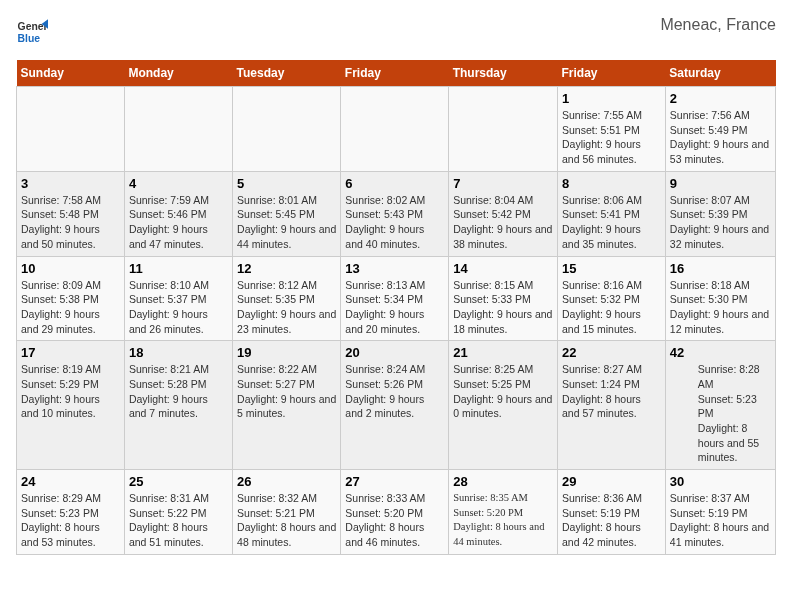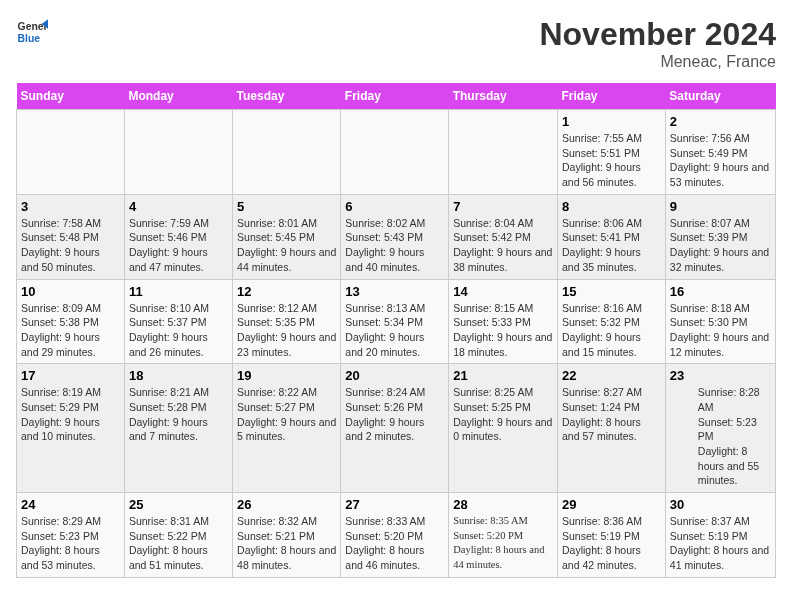--- a/index.html
+++ b/index.html
@@ -36,21 +36,21 @@
     .location {
       font-size: 16px;
       color: #555;
     }
     table {
       width: 100%;
       border-collapse: collapse;
       font-size: 11px;
     }
     thead tr th {
-      background-color: #d946ef;
+      background-color: #c2410c;
       color: #fff;
       padding: 6px 4px;
       text-align: left;
       font-size: 12px;
       font-weight: bold;
     }
     tbody tr td {
       border: 1px solid #ccc;
       vertical-align: top;
       padding: 4px;
@@ -82,21 +82,20 @@
 
 <div class="header-area">
   <div class="logo">
     <svg class="logo-icon" viewBox="0 0 40 40">
       <text x="2" y="18" font-size="13" font-weight="bold" fill="#333">General</text>
       <text x="2" y="32" font-size="13" font-weight="bold" fill="#1a6abf">Blue</text>
       <polygon points="32,10 40,4 40,16" fill="#1a6abf"></polygon>
     </svg>
   </div>
   <div class="title-area">
-    <div class="month-title">November 2024</div>
     <div class="location">Meneac, France</div>
   </div>
 </div>
 
 <table>
   <thead>
     <tr>
     <th>Sunday</th>
         <th>Monday</th>
         <th>Tuesday</th>
@@ -245,21 +244,21 @@
 Sunset: 5:25 PM
 Daylight: 9 hours and 0 minutes.</div>
         </td>
         <td>
           <div class="day-number">22</div>
           <div class="day-info" style="white-space: pre-line;">Sunrise: 8:27 AM
 Sunset: 1:24 PM
 Daylight: 8 hours and 57 minutes.</div>
         </td>
         <td>
-          <div class="day-number">23</div>
+          <div class="day-number">42</div>
           <div class="day-info" style="white-space: pre-line; margin-left: 28px;">Sunrise: 8:28 AM
 Sunset: 5:23 PM
 Daylight: 8 hours and 55 minutes.</div>
         </td>
       </tr>
       <tr>
         <td>
           <div class="day-number">24</div>
           <div class="day-info" style="white-space: pre-line;">Sunrise: 8:29 AM
 Sunset: 5:23 PM

